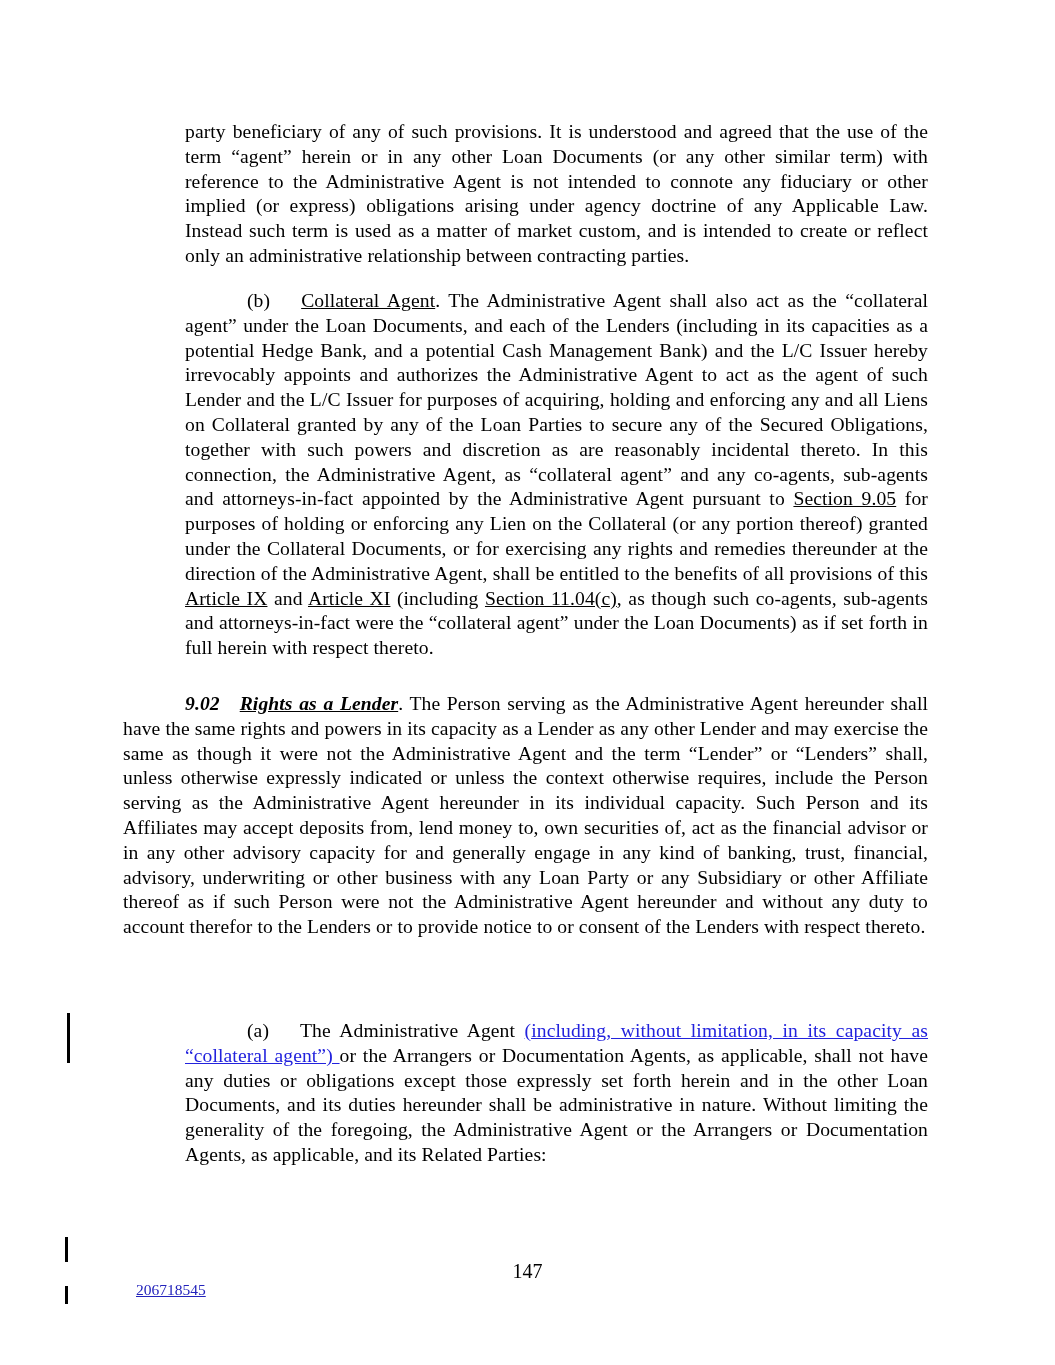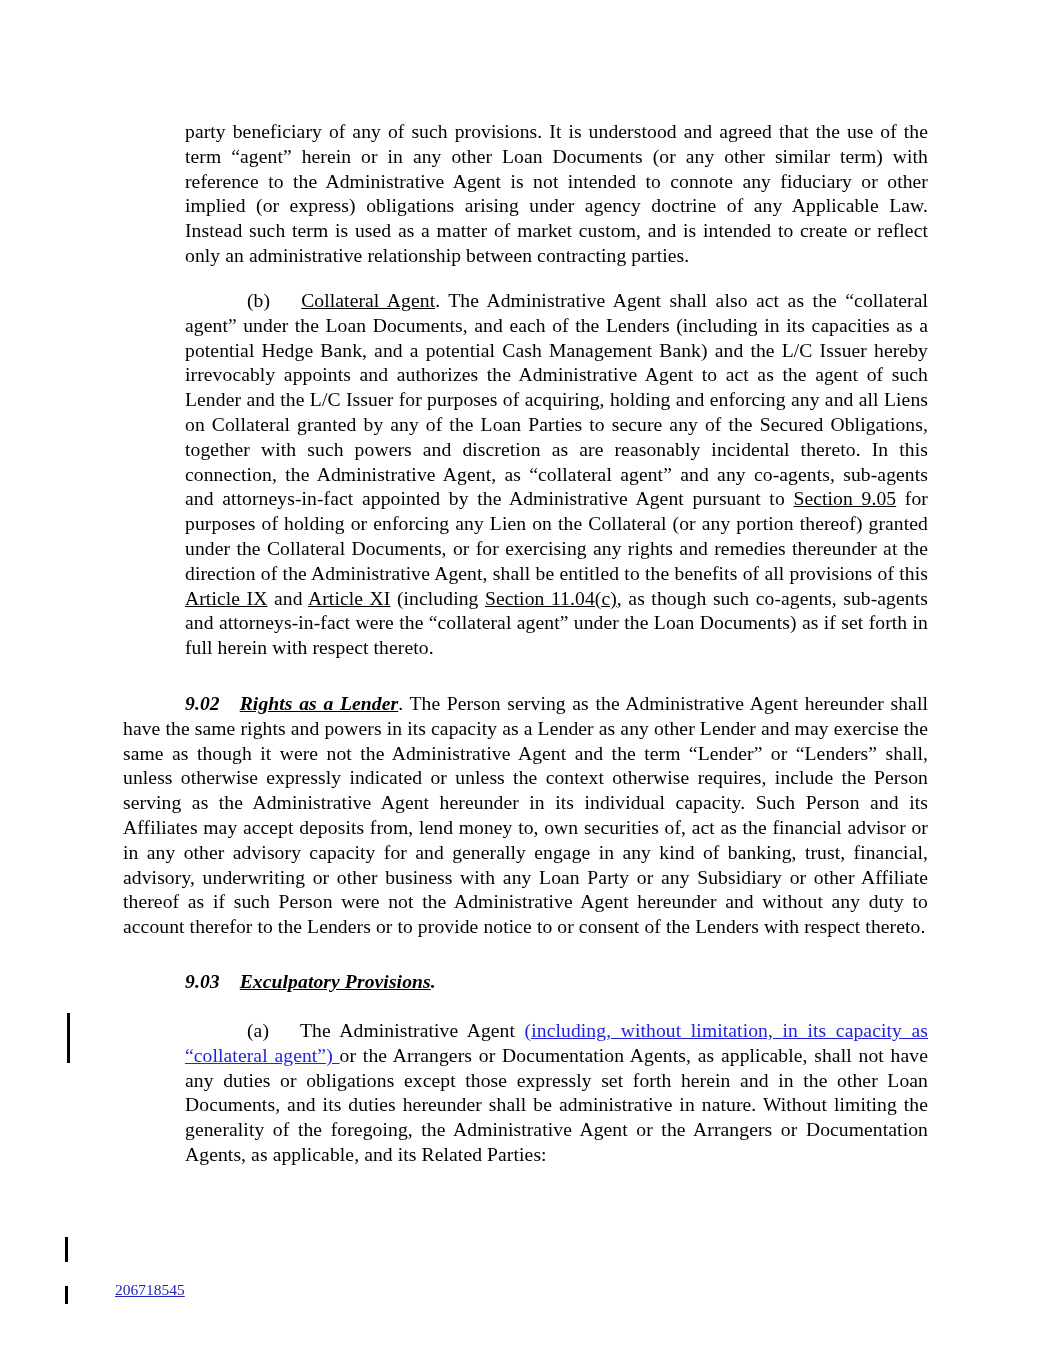--- a/index.html
+++ b/index.html
@@ -32,21 +32,21 @@
     background:#000;
   }
   .pageno{
     position:absolute;
     left:0;top:1260px;width:100%;
     text-align:center;
     font-size:20px;
   }
   .doclink{
     position:absolute;
-    left:115px;top:1281px;
+    left:136px;top:1281px;
     font-size:15.5px;
     color:var(--link,#2222bb);
     text-decoration:underline;
     cursor:pointer;
   }
 </style>
 </head>
 <body>
 
 <div class="page">
@@ -54,20 +54,20 @@
   <div class="changebar" style="left:67px;top:1013px;height:50px;"></div>
   <div class="changebar" style="left:65px;top:1237px;height:25px;"></div>
   <div class="changebar" style="left:65px;top:1286px;height:18px;"></div>
 
   <div class="par" style="left:185px;top:120px;width:743px;"><span>party beneficiary of any of such provisions. It is understood and agreed that the use of the term “agent” herein or in any other Loan Documents (or any other similar term) with reference to the Administrative Agent is not intended to connote any fiduciary or other implied (or express) obligations arising under agency doctrine of any Applicable Law. Instead such term is used as a matter of market custom, and is intended to create or reflect only an administrative relationship between contracting parties.</span></div>
 
   <div class="par indent-first" style="left:185px;top:289px;width:743px;"><span>(b)</span><span class="tab wide"></span><span class="u">Collateral Agent</span><span>. The Administrative Agent shall also act as the “collateral agent” under the Loan Documents, and each of the Lenders (including in its capacities as a potential Hedge Bank, and a potential Cash Management Bank) and the L/C Issuer hereby irrevocably appoints and authorizes the Administrative Agent to act as the agent of such Lender and the L/C Issuer for purposes of acquiring, holding and enforcing any and all Liens on Collateral granted by any of the Loan Parties to secure any of the Secured Obligations, together with such powers and discretion as are reasonably incidental thereto. In this connection, the Administrative Agent, as “collateral agent” and any co-agents, sub-agents and attorneys-in-fact appointed by the Administrative Agent pursuant to </span><span class="u">Section 9.05</span><span> for purposes of holding or enforcing any Lien on the Collateral (or any portion thereof) granted under the Collateral Documents, or for exercising any rights and remedies thereunder at the direction of the Administrative Agent, shall be entitled to the benefits of all provisions of this </span><span class="u">Article IX</span><span> and </span><span class="u">Article XI</span><span> (including </span><span class="u">Section 11.04(c)</span><span>, as though such co-agents, sub-agents and attorneys-in-fact were the “collateral agent” under the Loan Documents) as if set forth in full herein with respect thereto.</span></div>
 
   <div class="par indent-first" style="left:123px;top:692px;width:805px;"><span class="b">9.02</span><span class="tab"></span><span class="b u">Rights as a Lender</span><span>. The Person serving as the Administrative Agent hereunder shall have the same rights and powers in its capacity as a Lender as any other Lender and may exercise the same as though it were not the Administrative Agent and the term “Lender” or “Lenders” shall, unless otherwise expressly indicated or unless the context otherwise requires, include the Person serving as the Administrative Agent hereunder in its individual capacity. Such Person and its Affiliates may accept deposits from, lend money to, own securities of, act as the financial advisor or in any other advisory capacity for and generally engage in any kind of banking, trust, financial, advisory, underwriting or other business with any Loan Party or any Subsidiary or other Affiliate thereof as if such Person were not the Administrative Agent hereunder and without any duty to account therefor to the Lenders or to provide notice to or consent of the Lenders with respect thereto.</span></div>
 
-  <div class="par heading" style="left:185px;top:970px;width:743px;"><span class="b">9.03</span><span class="tab"></span><span class="b u">Exculpatory Provisions</span><span class="b">.</span></div>
 
   <div class="par indent-first" style="left:185px;top:1019px;width:743px;"><span>(a)</span><span class="tab wide"></span><span>The Administrative Agent </span><span class="ins">(including, without limitation, in its capacity as “collateral agent”) </span><span>or the Arrangers or Documentation Agents, as applicable, shall not have any duties or obligations except those expressly set forth herein and in the other Loan Documents, and its duties hereunder shall be administrative in nature. Without limiting the generality of the foregoing, the Administrative Agent or the Arrangers or Documentation Agents, as applicable, and its Related Parties:</span></div>
 
+  <div class="pageno">147</div>
 
   <a class="doclink">206718545</a>
 
 </div>
 
 </body></html>

